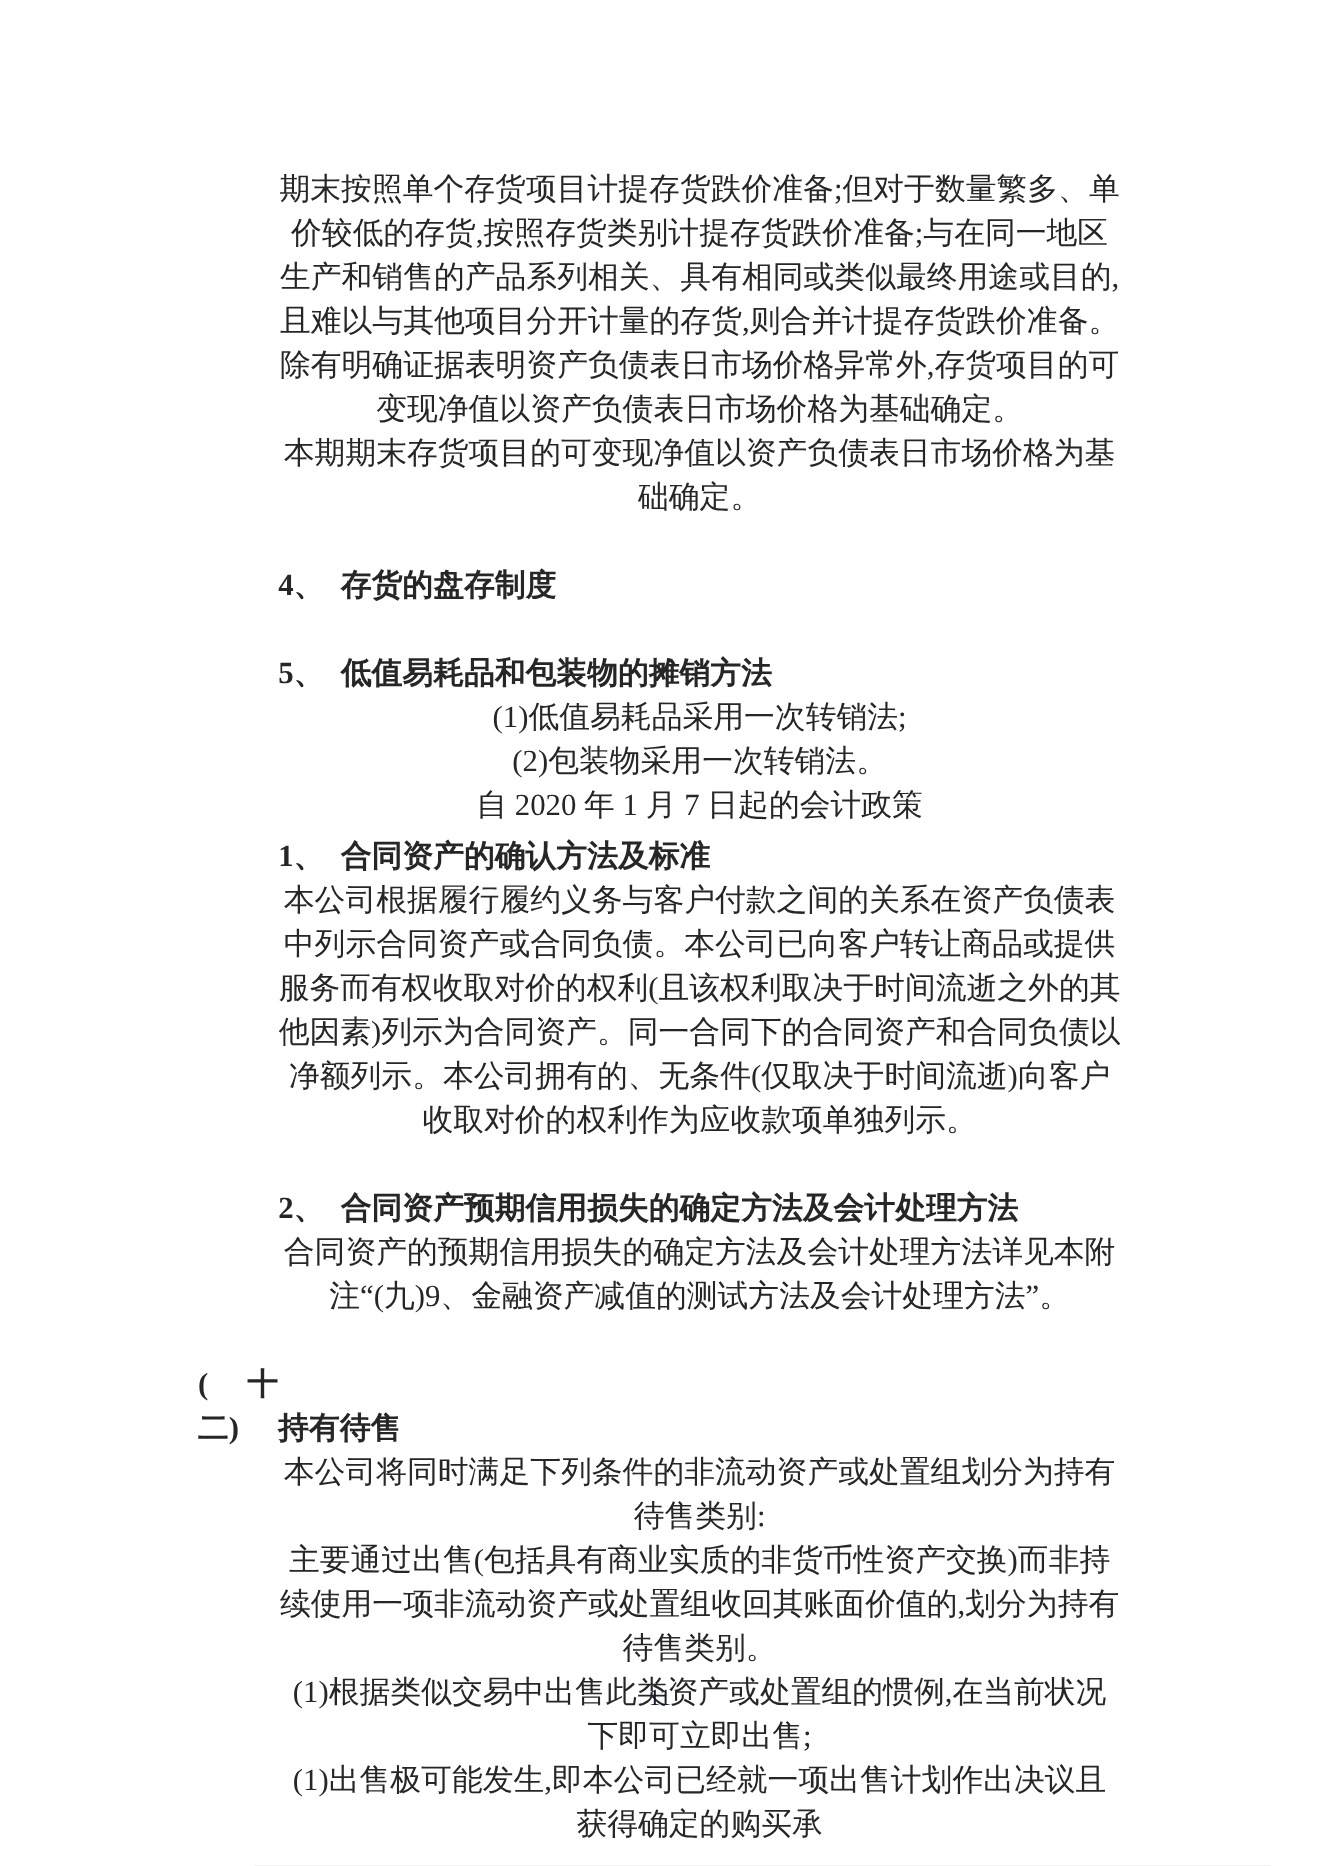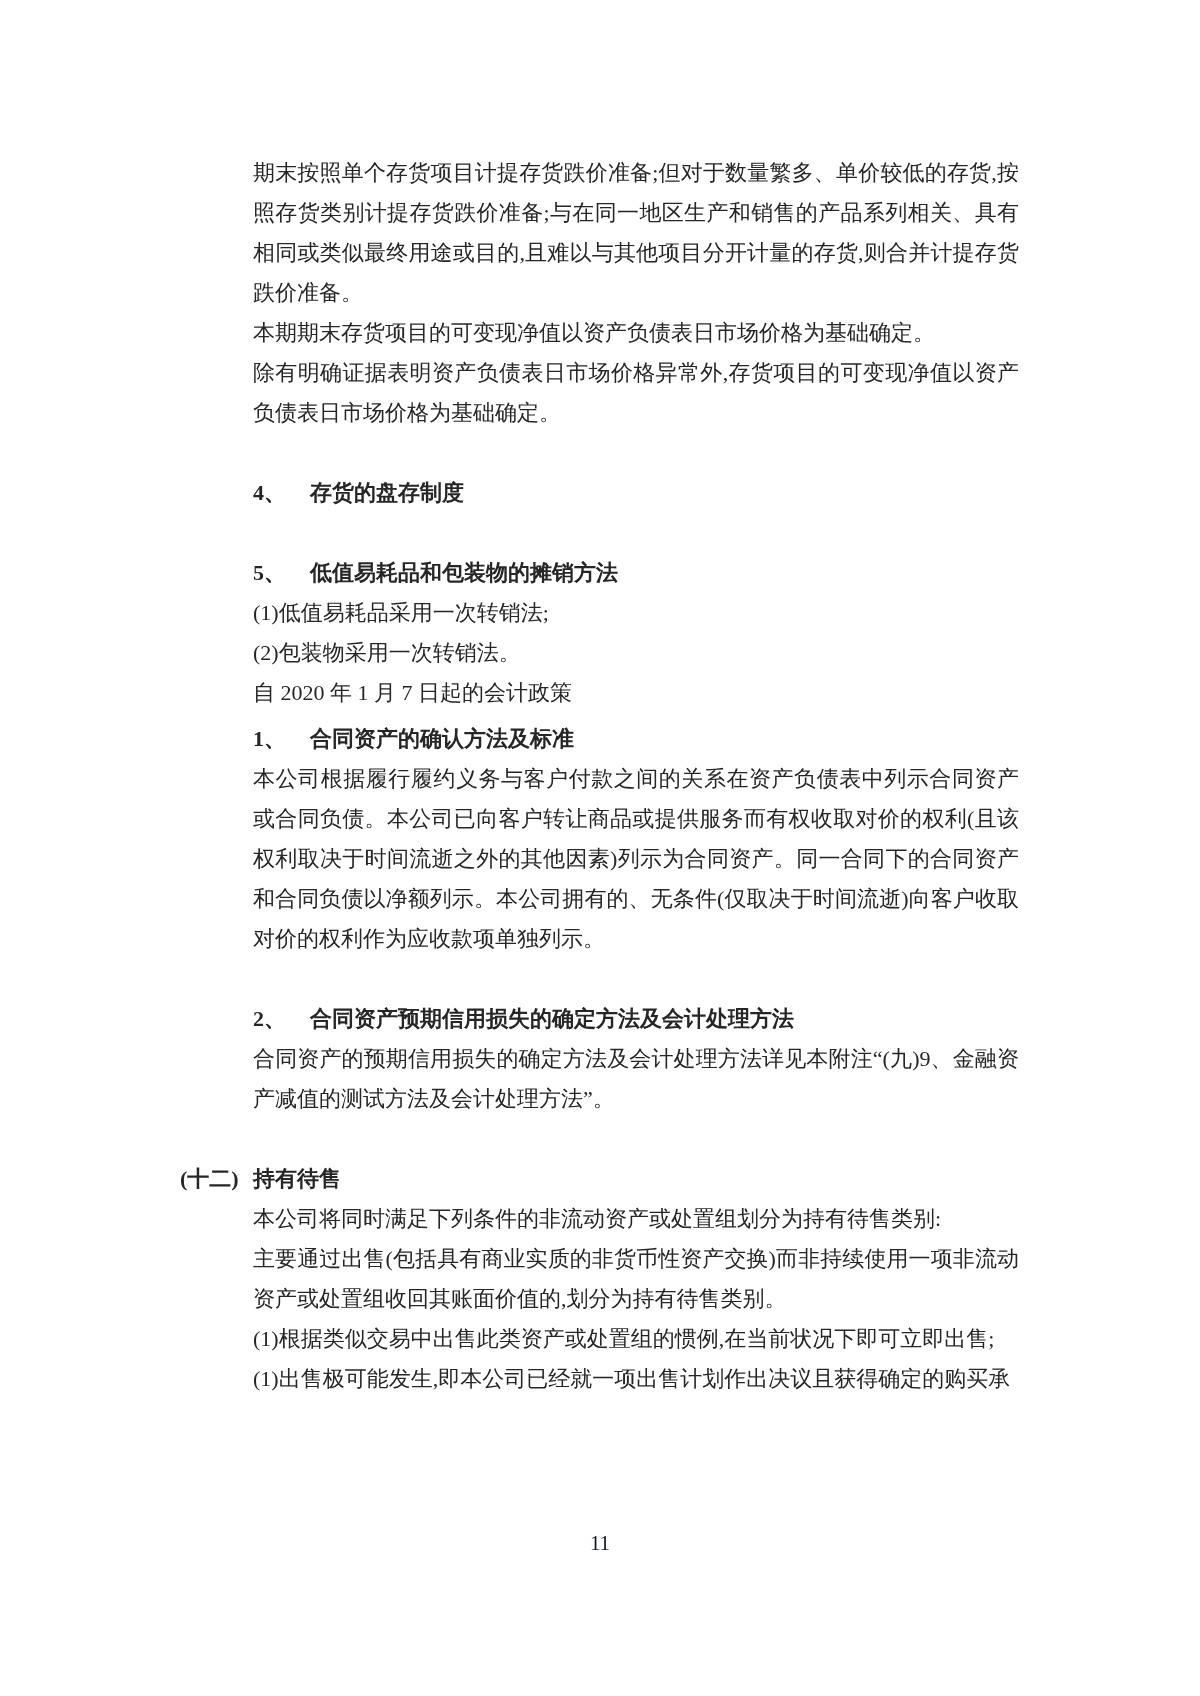--- a/index.html
+++ b/index.html
@@ -11,26 +11,26 @@
     background: #ffffff;
     font-family: "Liberation Serif", "DejaVu Serif", serif;
     color: #262626;
     overflow: hidden;
   }
   .doc {
     position: absolute;
     left: 253px;
     top: 153px;
     width: 766px;
-    font-size: 22px;
+    font-size: 28px;
     line-height: 40px;
     text-align: justify;
     text-justify: inter-ideograph;
   }
-  .doc p { margin: 0; }
+  .doc p { margin: 0; text-align: center; }
   .sub-head {
     margin: 40px 0 0 0;
     font-weight: bold;
   }
   .sub-head.tight { margin-top: 6px; }
   .sub-num { display: inline-block; width: 57px; font-weight: bold; }
   .sec-head {
     margin: 40px 0 0 -73px;
     font-weight: bold;
   }
@@ -46,22 +46,22 @@
     color: #0f172a;
   }
 </style>
 </head>
 <body>
 
 <div class="page">
   <div class="doc">
 
     <p>期末按照单个存货项目计提存货跌价准备;但对于数量繁多、单价较低的存货,按照存货类别计提存货跌价准备;与在同一地区生产和销售的产品系列相关、具有相同或类似最终用途或目的,且难以与其他项目分开计量的存货,则合并计提存货跌价准备。</p>
+    <p>除有明确证据表明资产负债表日市场价格异常外,存货项目的可变现净值以资产负债表日市场价格为基础确定。</p>
     <p>本期期末存货项目的可变现净值以资产负债表日市场价格为基础确定。</p>
-    <p>除有明确证据表明资产负债表日市场价格异常外,存货项目的可变现净值以资产负债表日市场价格为基础确定。</p>
 
     <div class="sub-head">
       <span class="sub-num">4、</span><span>存货的盘存制度</span>
     </div>
 
     <div class="sub-head">
       <span class="sub-num">5、</span><span>低值易耗品和包装物的摊销方法</span>
     </div>
     <p class="list-item">(1)低值易耗品采用一次转销法;</p>
     <p class="list-item">(2)包装物采用一次转销法。</p>

